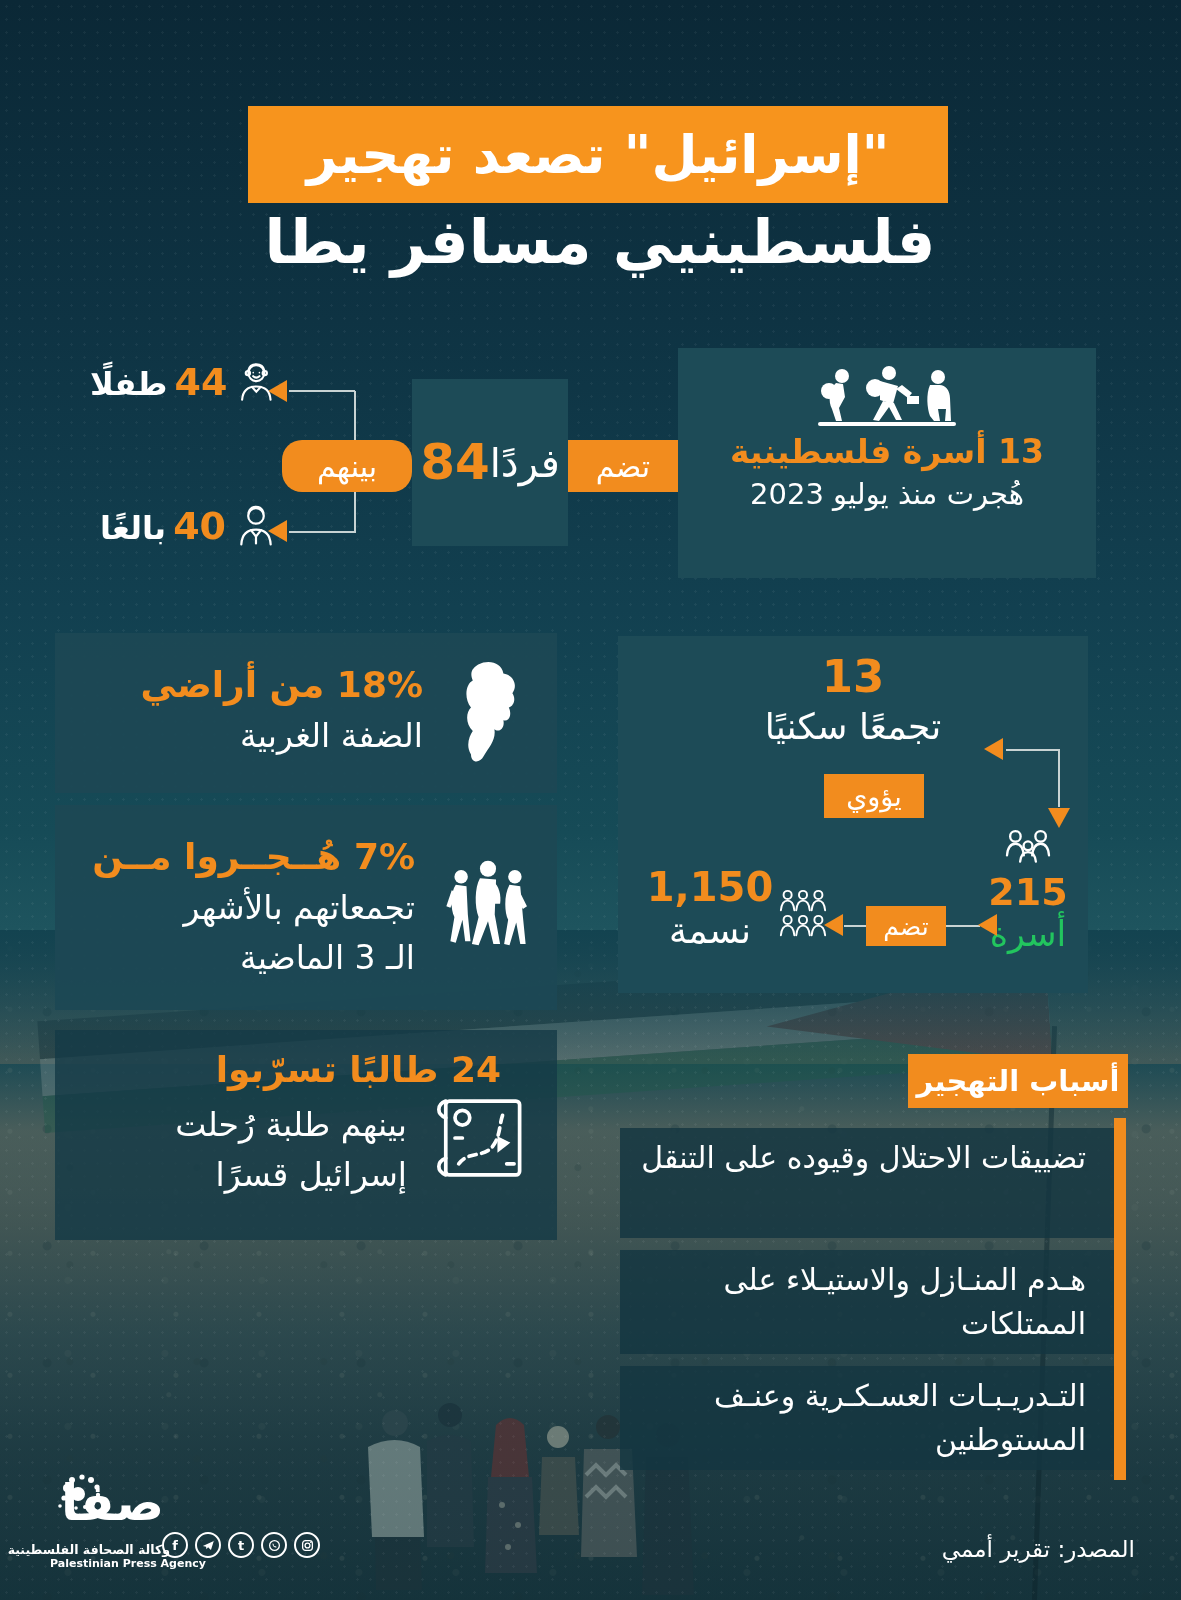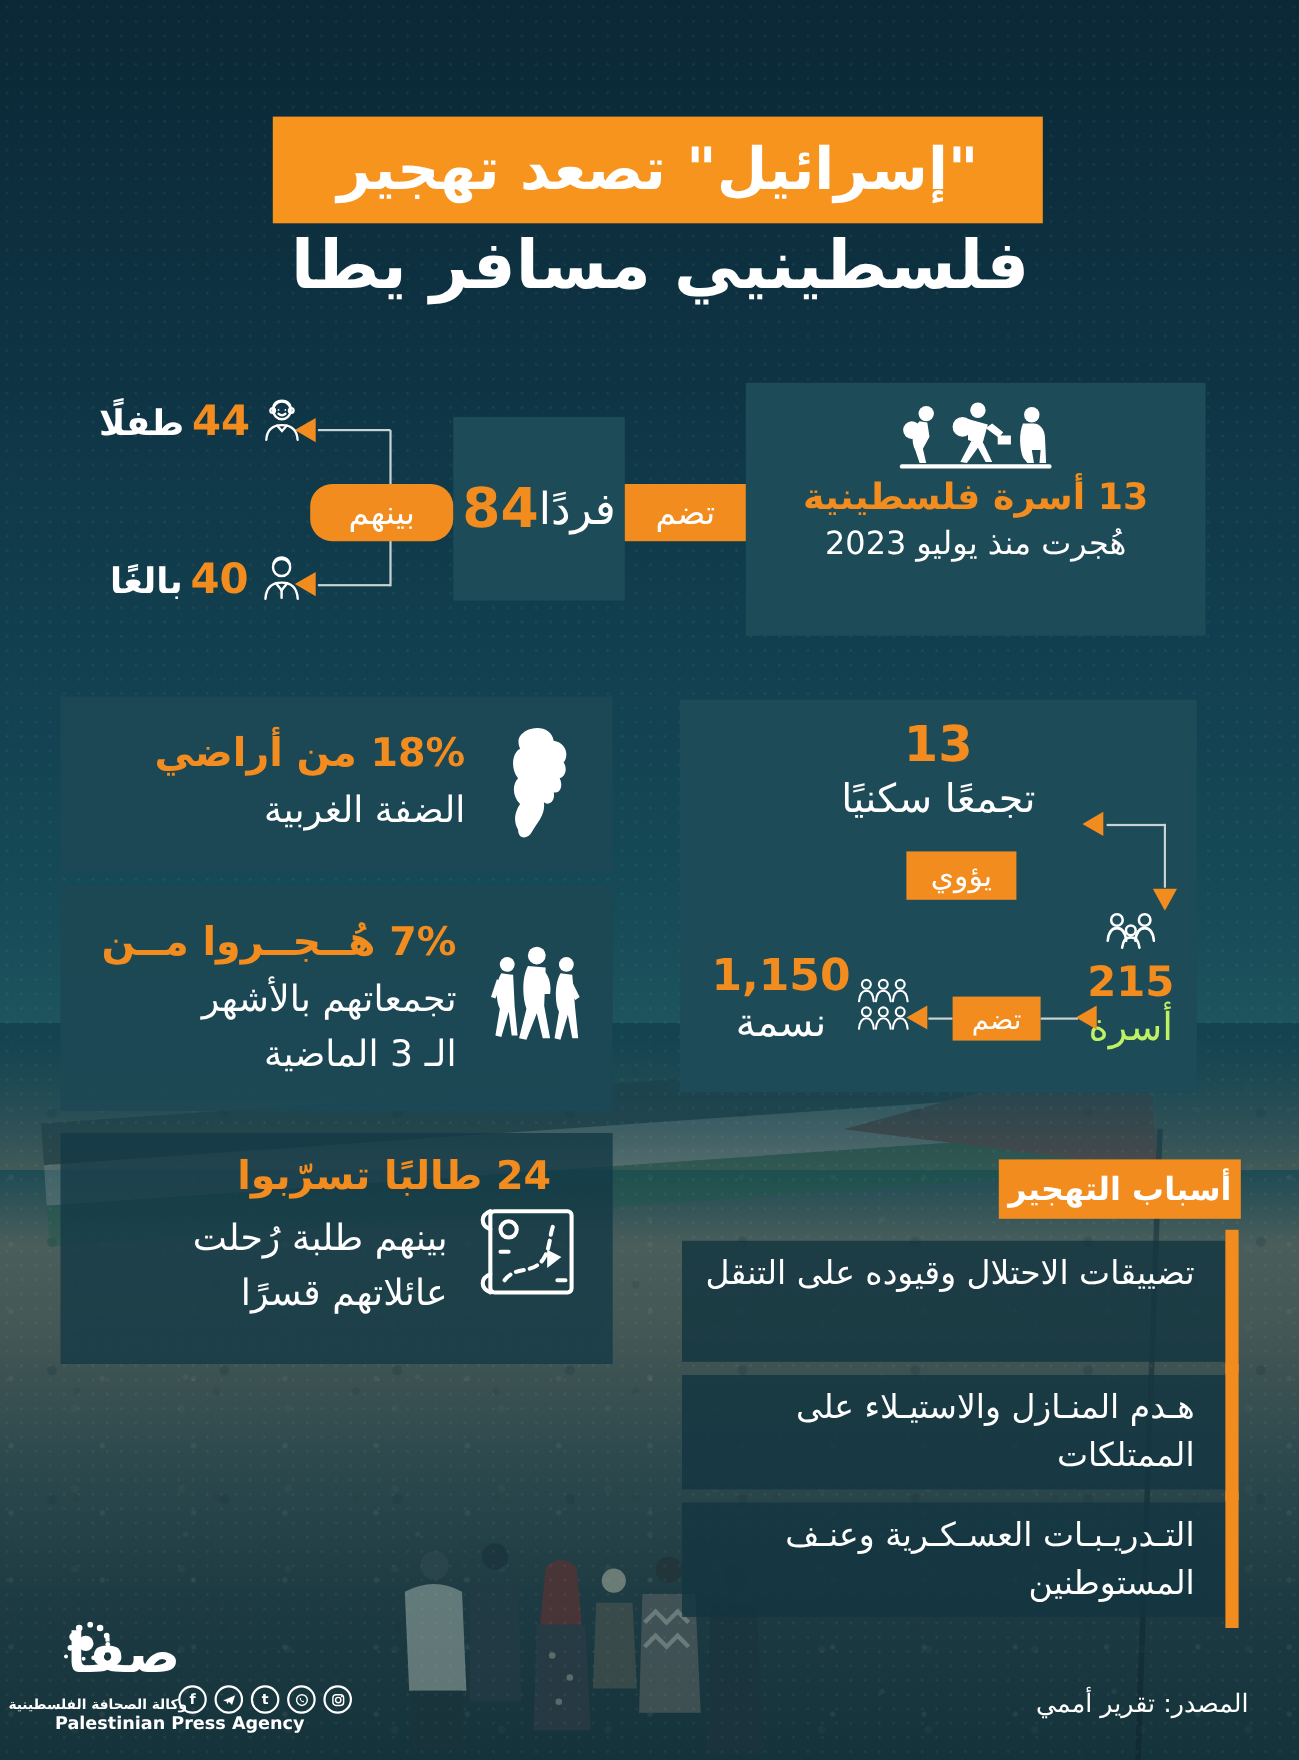--- a/index.html
+++ b/index.html
@@ -75,21 +75,21 @@
 
   
   #p-comm{left:618px;top:636px;width:470px;height:357px;}
   #p-comm .n13{position:absolute;top:14px;left:0;width:100%;text-align:center;font-size:45px;font-weight:800;color:#F28C1E;}
   #p-comm .lbl13{position:absolute;top:70px;left:0;width:100%;text-align:center;font-size:36px;color:#fff;}
   #b-yuwi{left:206px;top:138px;width:100px;height:44px;font-size:27px;position:absolute;}
   #p-comm .ln1{left:388px;top:113px;width:54px;height:2px;}
   #p-comm .ln2{left:440px;top:113px;width:2px;height:58px;}
   #p-comm .g-fam{position:absolute;right:14px;top:192px;width:92px;text-align:center;}
   #p-comm .g-fam .n{font-size:38px;font-weight:800;color:#F28C1E;line-height:1.1;margin-top:2px;}
-  #p-comm .g-fam .u{font-size:35px;color:#bef264;}
+  #p-comm .g-fam .u{font-size:35px;color:#22c55e;}
   #b-tdm2{left:248px;top:270px;width:80px;height:40px;font-size:25px;position:absolute;}
   #p-comm .ln3{left:226px;top:289px;width:22px;height:2px;}
   #p-comm .ln4{left:328px;top:289px;width:34px;height:2px;}
   #p-comm .g-crowd{position:absolute;left:22px;top:228px;width:140px;text-align:center;}
   #p-comm .g-crowd .n{font-size:40px;font-weight:800;color:#F28C1E;}
   #p-comm .g-crowd .u{font-size:36px;color:#fff;}
   #p-comm .crowd-slot{position:absolute;left:160px;top:252px;}
 
   
   #badge-reasons{left:908px;top:1054px;width:220px;height:54px;font-size:29px;font-weight:800;}
@@ -97,21 +97,21 @@
   .reason::after{content:"";position:absolute;right:-12px;top:-10px;bottom:-10px;width:12px;background:#F28C1E;}
   #r1{top:1128px;height:110px;}
   #r2{top:1250px;height:104px;}
   #r3{top:1366px;height:104px;}
 
   
   #logo{left:50px;top:1482px;width:120px;z-index:6;color:#fff;}
   #logo .mark{position:relative;height:58px;}
   #logo .safa{position:absolute;right:6px;top:-4px;font-size:50px;font-weight:800;line-height:1;}
   #logo .ar{font-size:12.5px;font-weight:800;direction:rtl;text-align:center;margin-top:2px;white-space:nowrap;}
-  #logo .en{font-size:16px;font-weight:700;text-align:center;white-space:nowrap;}
+  #logo .en{font-size:11px;font-weight:700;text-align:center;white-space:nowrap;}
   #socials{left:162px;top:1532px;display:flex;gap:7px;z-index:6;}
   .soc{width:26px;height:26px;border:2px solid #fff;border-radius:50%;display:flex;align-items:center;justify-content:center;color:#fff;font-size:13px;font-weight:800;}
   #source{right:46px;top:1536px;font-size:23px;color:#fff;z-index:6;direction:rtl;}
 
   svg{display:block;}
 </style>
 </head>
 <body>
 
 <div id="canvas">
@@ -269,21 +269,21 @@
         <circle cx="17" cy="13" r="4"></circle>
         <path d="M36,32 l0,-9 l7,3.5 z" fill="#fff" stroke="none"></path>
         <path d="M13,24 l4,0 M41,38 l4,0"></path>
       </svg>
     </div>
     <div class="txt" style="top:14px;padding-right:56px;">
       <div class="oline">24 طالبًا تسرّبوا</div>
     </div>
     <div class="txt" style="top:70px;padding-right:150px;">
       <div class="wline">بينهم طلبة رُحلت</div>
-      <div class="wline">عائلاتهم قسرًا</div>
+      <div class="wline">إسرائيل قسرًا</div>
     </div>
   </div>
 
   <div id="p-comm" class="abs panel">
     <div class="n13">13</div>
     <div class="lbl13 rtl">تجمعًا سكنيًا</div>
     <div class="arr-l" style="left:366px;top:102px;"></div>
     <div class="ln ln1"></div>
     <div class="ln ln2"></div>
     <div class="arr-d" style="left:430px;top:172px;"></div>

